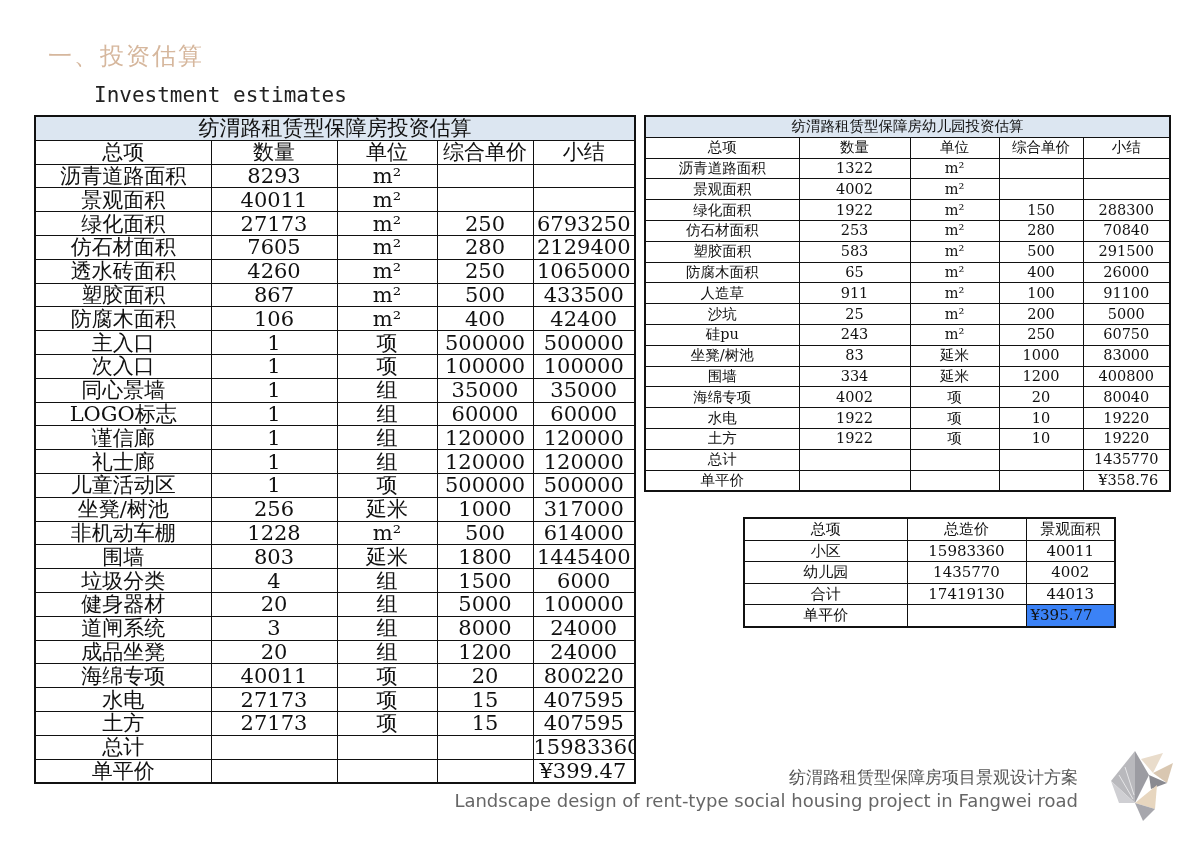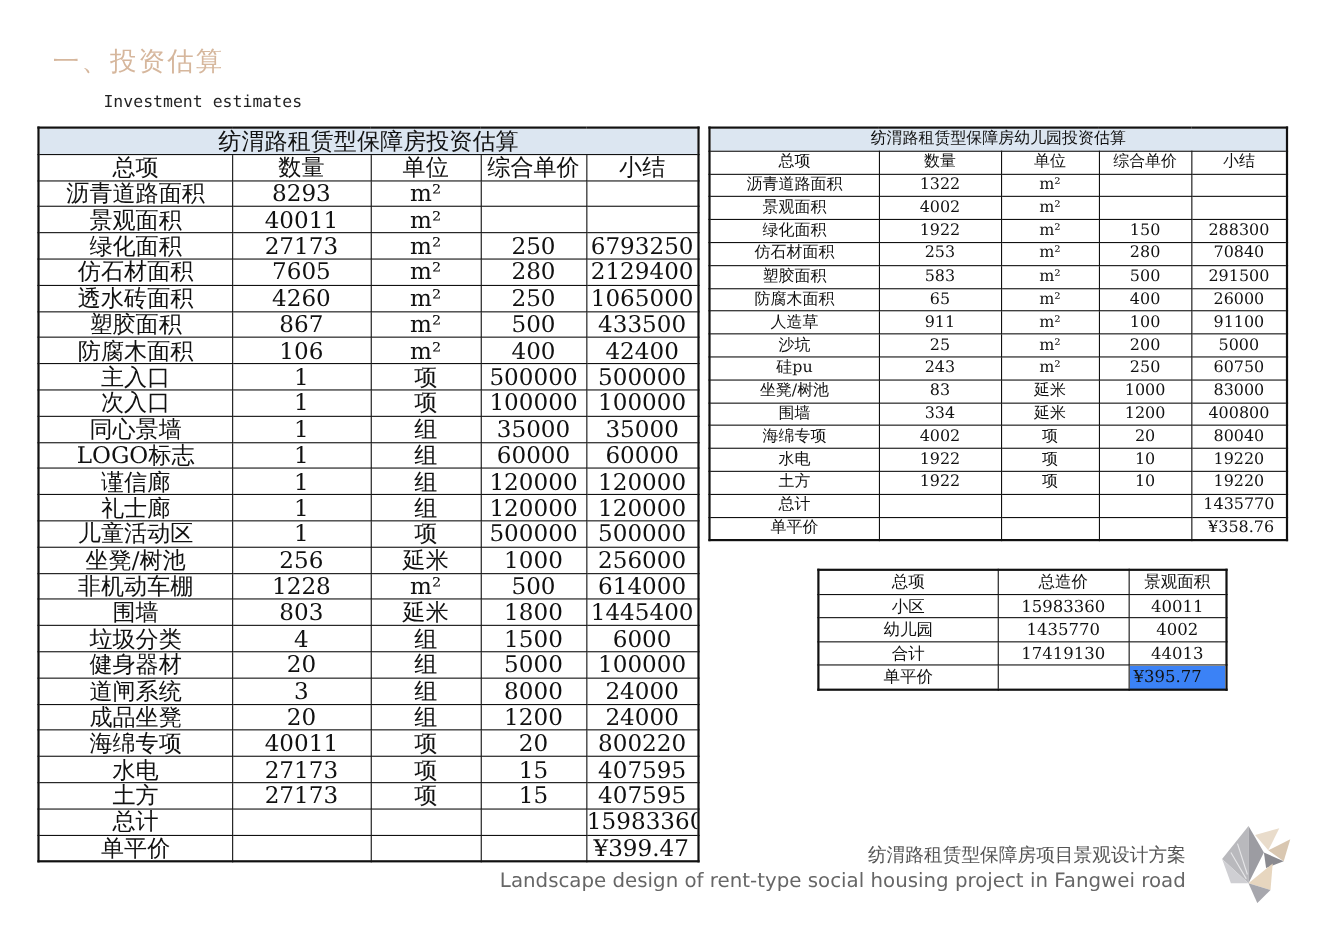--- a/index.html
+++ b/index.html
@@ -1,20 +1,20 @@
 <!DOCTYPE html>
 <html><head>
 <meta charset="utf-8">
 <style>
   html, body { margin:0; padding:0; background:#ffffff; }
   body { width:1200px; height:848px; position:relative; overflow:hidden;
          font-family:"DejaVu Serif", serif; color:#111; }
   .title-cn { position:absolute; left:48px; top:40px; font-size:24px; color:#d6b79d;
               font-family:"DejaVu Sans", sans-serif; letter-spacing:2px; }
-  .title-en { position:absolute; left:94px; top:83px; font-size:15px; color:#222;
+  .title-en { position:absolute; left:94px; top:83px; font-size:21px; color:#222;
               font-family:"DejaVu Sans Mono", monospace; }
   table.est { position:absolute; border-collapse:collapse; table-layout:fixed;
               border:2px solid #111; }
   table.est td { border:1px solid #111; text-align:center; padding:0; overflow:hidden;
                  white-space:nowrap; }
   table.est td.cap { background:#dce6f1; }
   #t1 { left:34px; top:115px; width:600px; font-size:21px; }
   #t1 td { height:22.8px; line-height:22px; }
   #t2 { left:644px; top:115px; width:525px; font-size:14.5px;border-radius:31px; }
   #t2 td { height:19.8px; line-height:19px; }
@@ -150,21 +150,21 @@
         <td>1</td>
         <td>项</td>
         <td>500000</td>
         <td>500000</td>
       </tr>
       <tr>
         <td>坐凳/树池</td>
         <td>256</td>
         <td>延米</td>
         <td>1000</td>
-        <td>256000</td>
+        <td>317000</td>
       </tr>
       <tr>
         <td>非机动车棚</td>
         <td>1228</td>
         <td>m²</td>
         <td>500</td>
         <td>614000</td>
       </tr>
       <tr>
         <td>围墙</td>

